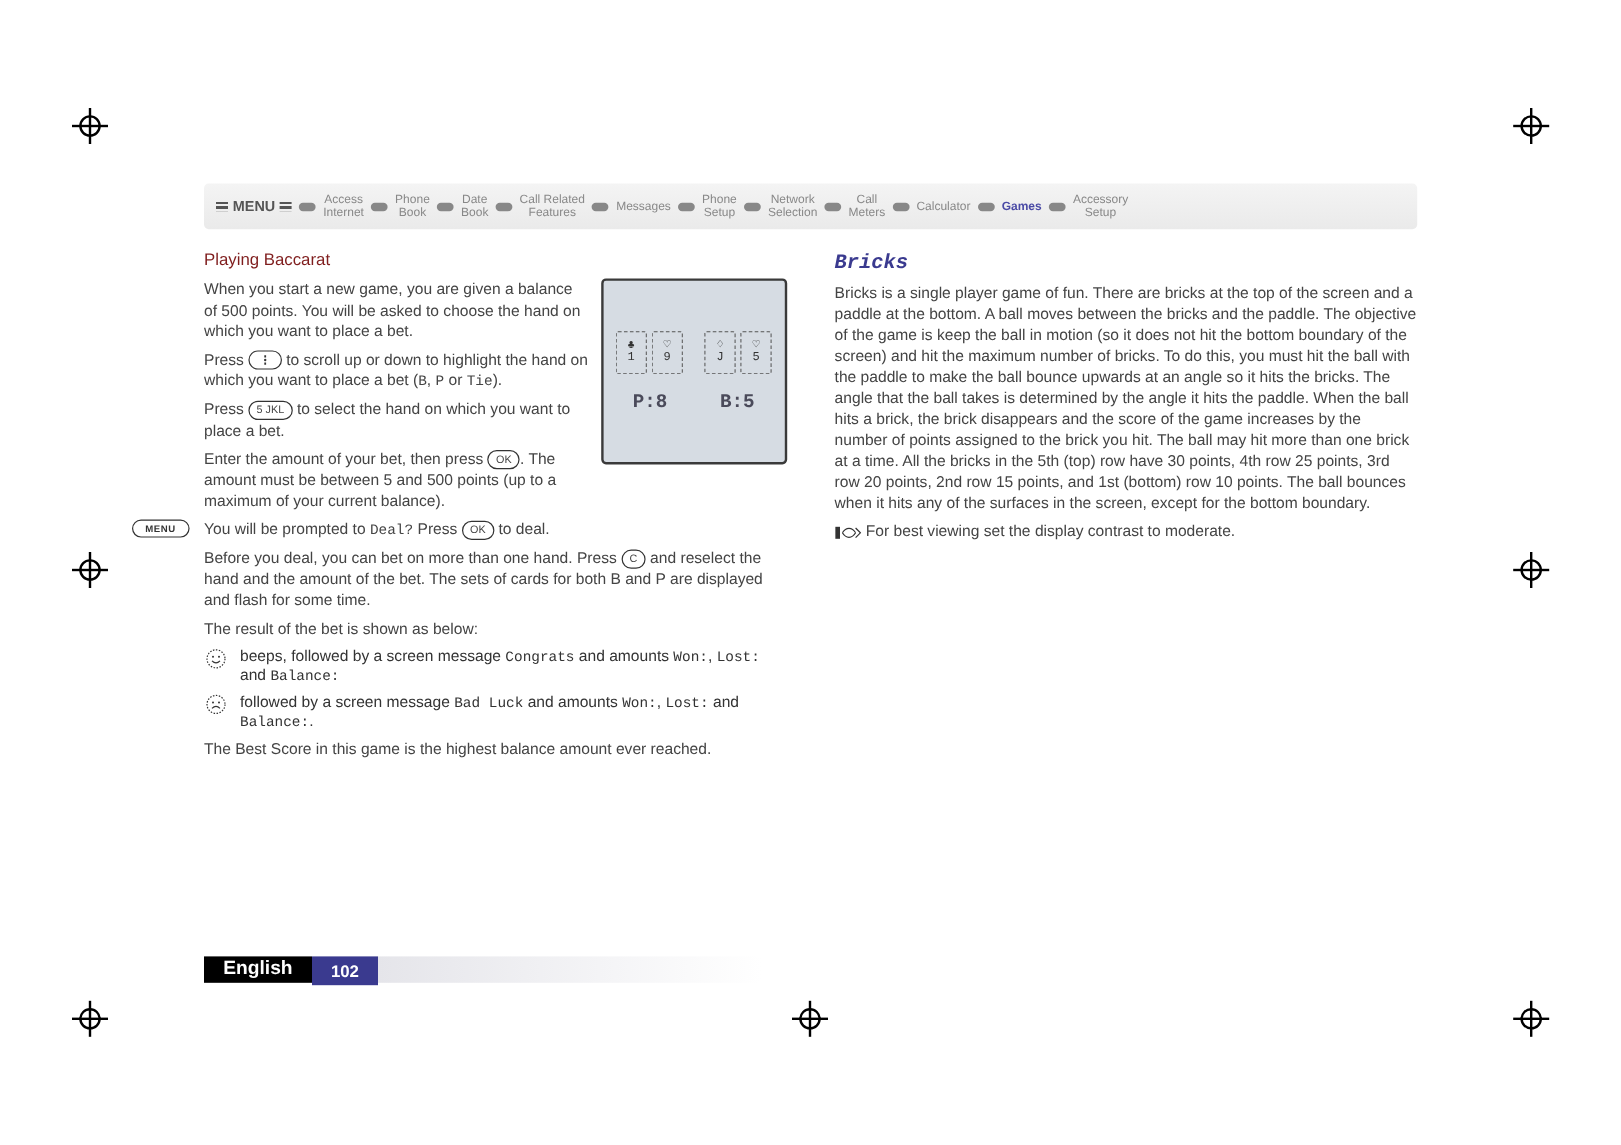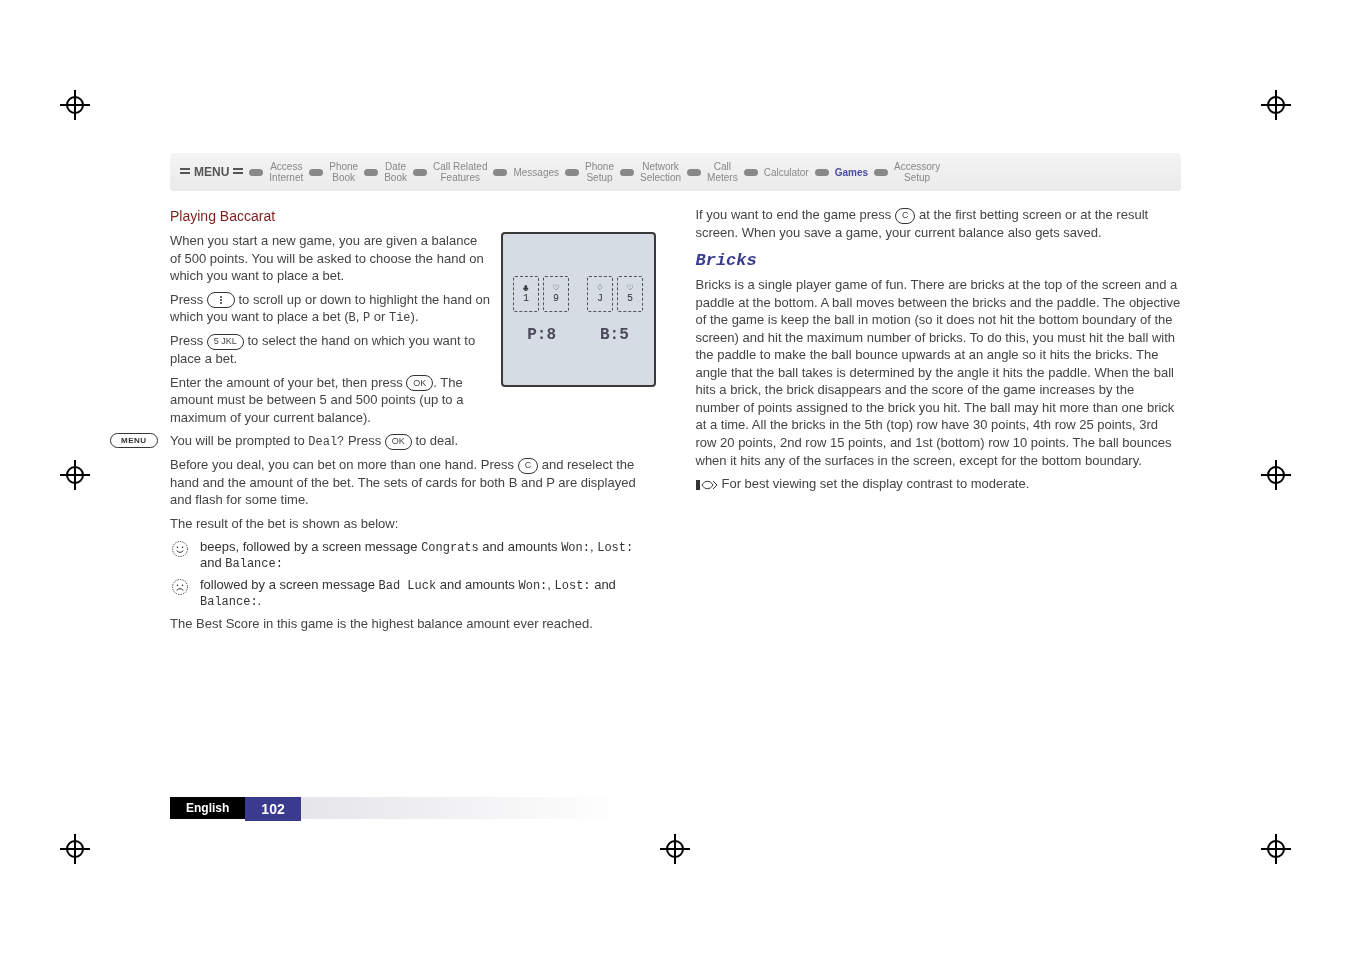--- a/index.html
+++ b/index.html
@@ -209,21 +209,21 @@
     left: 170px;
     bottom: 135px;
     display: flex;
     align-items: stretch;
     height: 22px;
   }
   .footer .lang {
     background: #000;
     color: #fff;
     font-weight: bold;
-    font-size: 12px;
+    font-size: 16px;
     display: flex;
     align-items: center;
     padding: 0 16px;
   }
   .footer .pnum {
     background: #3a3a8f;
     color: #fff;
     font-weight: bold;
     font-size: 14px;
     display: flex;
@@ -390,23 +390,20 @@
         </span>
         <span>
           <span>followed by a screen message </span><span class="mono">Bad Luck</span><span> and amounts </span><span class="mono">Won:</span><span>, </span><span class="mono">Lost:</span><span> and </span><span class="mono">Balance:</span><span>.</span>
         </span>
       </div>
 
       <p>The Best Score in this game is the highest balance amount ever reached.</p>
     </div>
 
     <div class="col">
-      <p>
-        <span>If you want to end the game press </span><span class="keycap">C</span><span> at the first betting screen or at the result screen. When you save a game, your current balance also gets saved.</span>
-      </p>
 
       <div class="subheading">Bricks</div>
 
       <p>Bricks is a single player game of fun. There are bricks at the top of the screen and a paddle at the bottom. A ball moves between the bricks and the paddle. The objective of the game is keep the ball in motion (so it does not hit the bottom boundary of the screen) and hit the maximum number of bricks. To do this, you must hit the ball with the paddle to make the ball bounce upwards at an angle so it hits the bricks. The angle that the ball takes is determined by the angle it hits the paddle. When the ball hits a brick, the brick disappears and the score of the game increases by the number of points assigned to the brick you hit. The ball may hit more than one brick at a time. All the bricks in the 5th (top) row have 30 points, 4th row 25 points, 3rd row 20 points, 2nd row 15 points, and 1st (bottom) row 10 points. The ball bounces when it hits any of the surfaces in the screen, except for the bottom boundary.</p>
 
       <p>
         <span class="note-icon">
           <svg width="22" height="14" viewBox="0 0 22 14">
               <rect x="0" y="2" width="4" height="10" fill="#333"></rect>
               <path d="M6 7 C 9 2 14 2 17 7 M6 7 C 9 12 14 12 17 7" fill="none" stroke="#333" stroke-width="1"></path>

